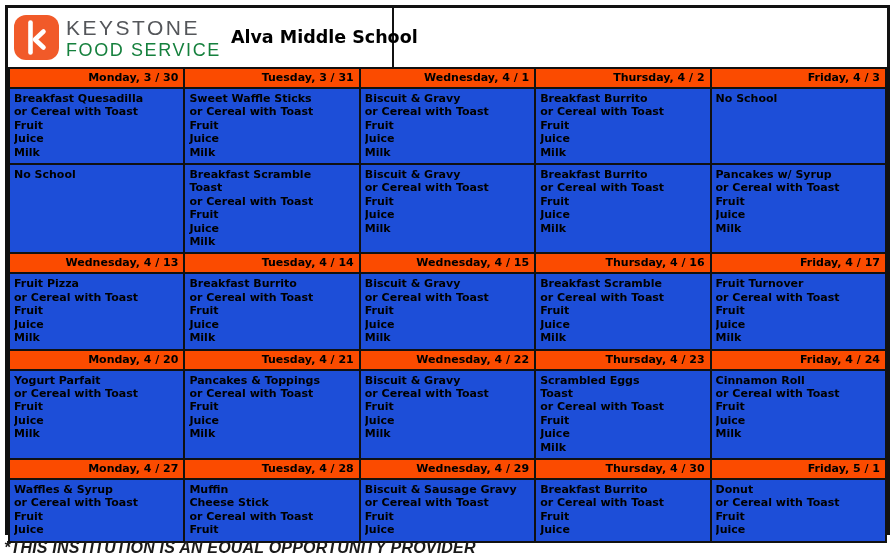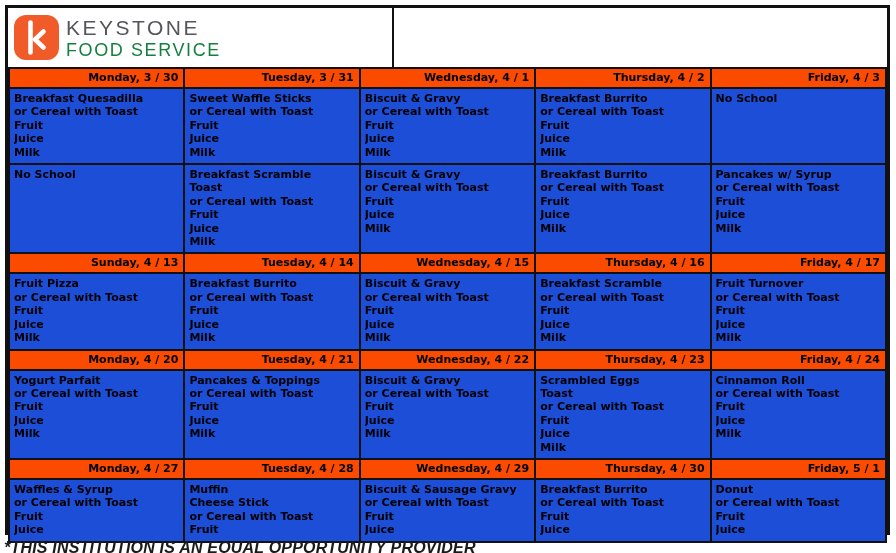--- a/index.html
+++ b/index.html
@@ -117,20 +117,21 @@
             <line x1="16.5" y1="7.5" x2="16.5" y2="37.5" stroke="#fff" stroke-width="4.6" stroke-linecap="round"></line>
             <polyline points="29.5,16.5 21,24.5 29.5,32.5" fill="none" stroke="#fff" stroke-width="4.6" stroke-linecap="round" stroke-linejoin="round"></polyline>
           </svg>
         </span>
       </div>
       <div class="brand">
         <div class="brand-name">KEYSTONE</div>
         <div class="brand-sub">FOOD SERVICE</div>
       </div>
       <div class="titles">
+        <div>Alva Middle School</div>
       </div>
     </div>
     <div class="masthead-right"></div>
   </div>
 
   <table class="menu">
     <tbody>
         <tr class="date-row">
           <td style="background: rgb(251, 75, 0);">Monday, 3 / 30</td>
           <td style="background: rgb(251, 75, 0);">Tuesday, 3 / 31</td>
@@ -199,21 +200,21 @@
           </td>
           <td>
             <div>Pancakes w/ Syrup</div>
             <div>or Cereal with Toast</div>
             <div>Fruit</div>
             <div>Juice</div>
             <div>Milk</div>
           </td>
         </tr>
         <tr class="date-row">
-          <td style="background: rgb(251, 75, 0);">Sunday, 4 / 13</td>
+          <td style="background: rgb(251, 75, 0);">Wednesday, 4 / 13</td>
           <td style="background: rgb(251, 75, 0);">Tuesday, 4 / 14</td>
           <td style="background: rgb(251, 75, 0);">Wednesday, 4 / 15</td>
           <td style="background: rgb(251, 75, 0);">Thursday, 4 / 16</td>
           <td style="background: rgb(251, 75, 0);">Friday, 4 / 17</td>
         </tr>
         <tr class="menu-row">
           <td>
             <div>Fruit Pizza</div>
             <div>or Cereal with Toast</div>
             <div>Fruit</div>

